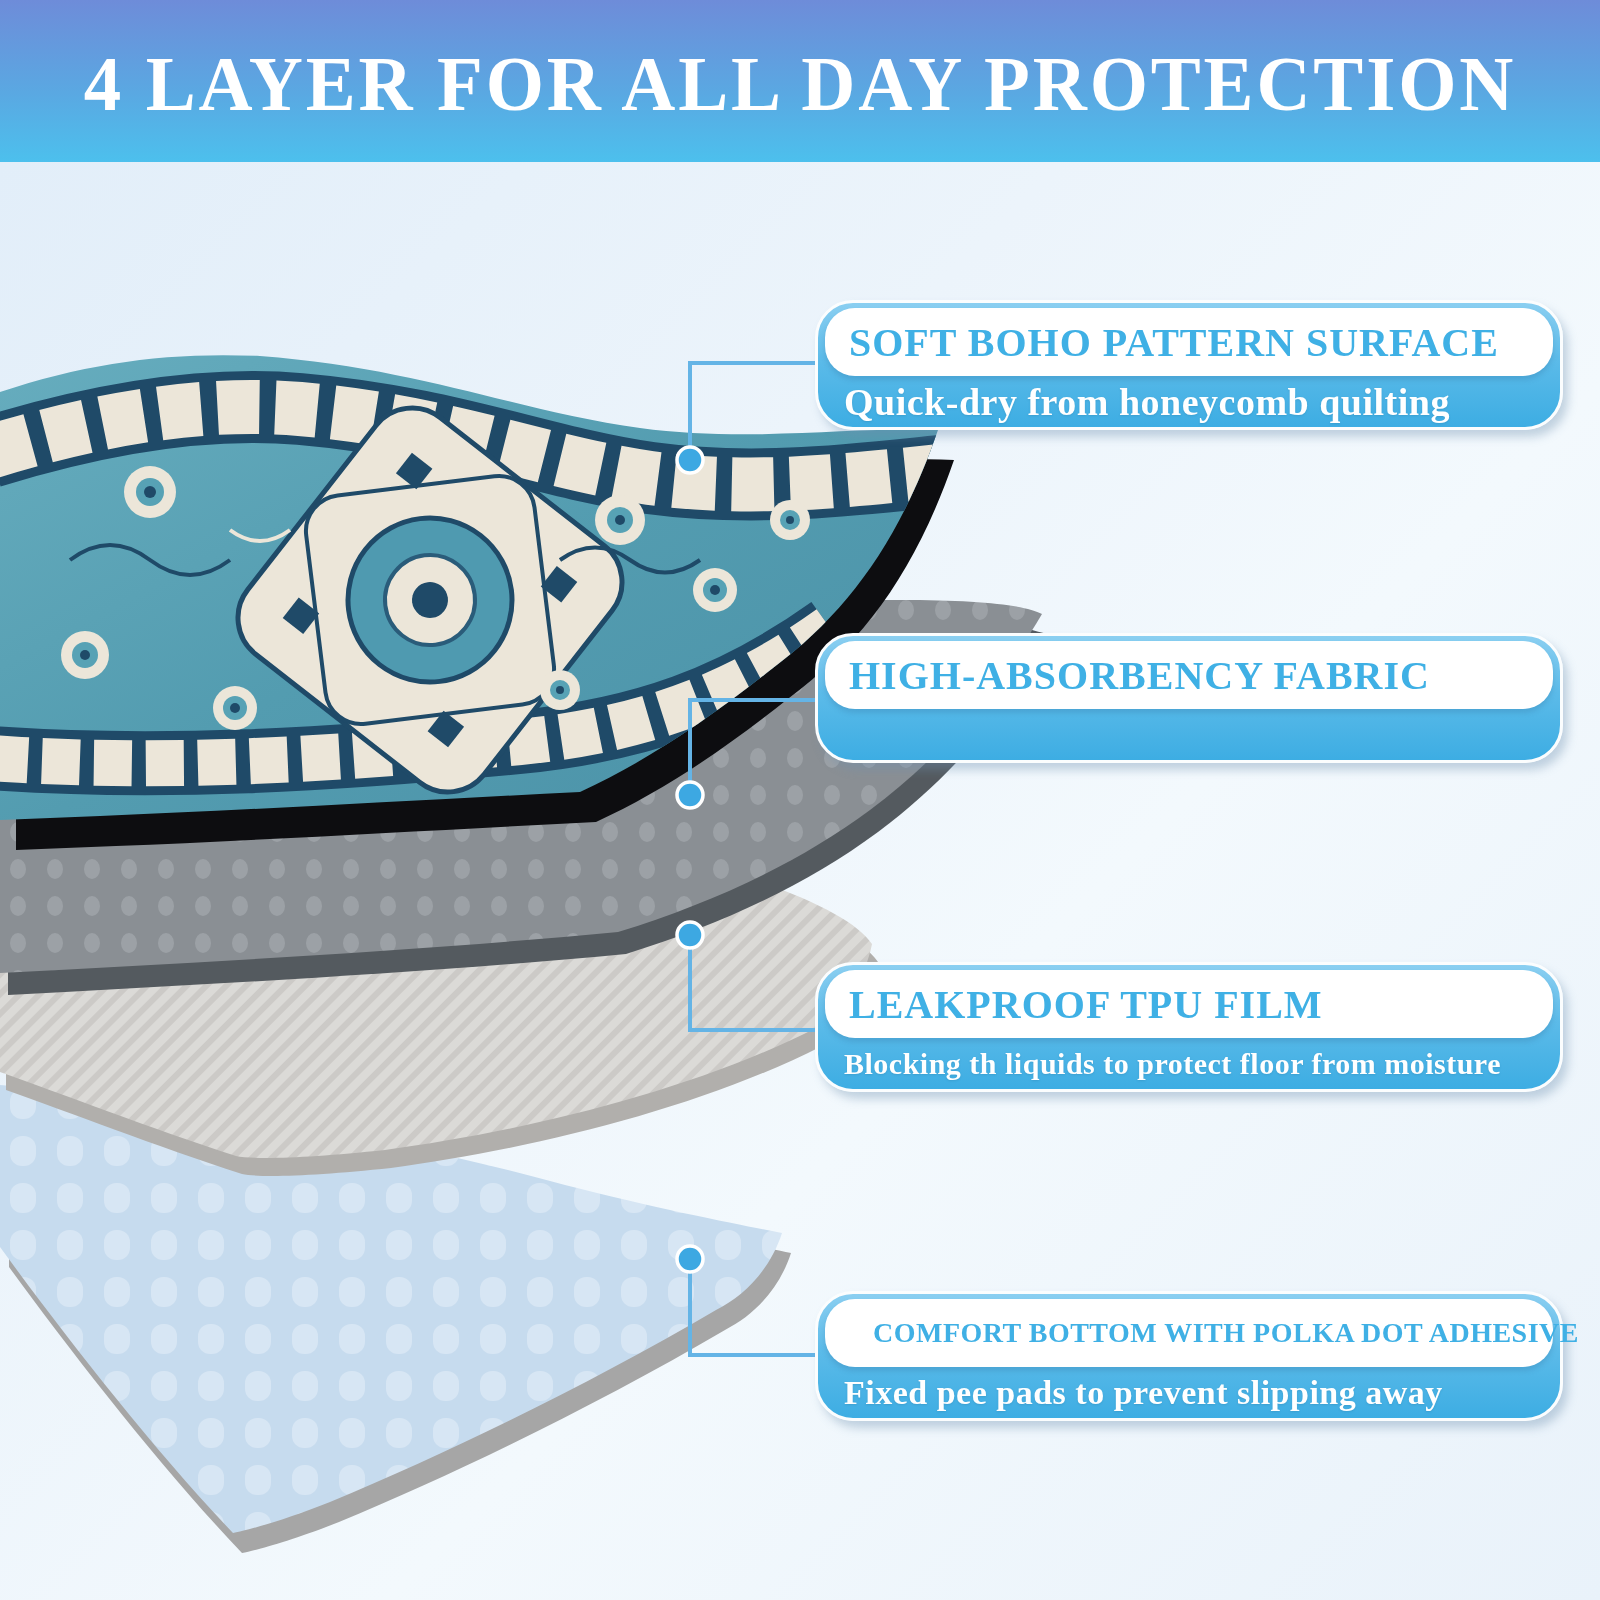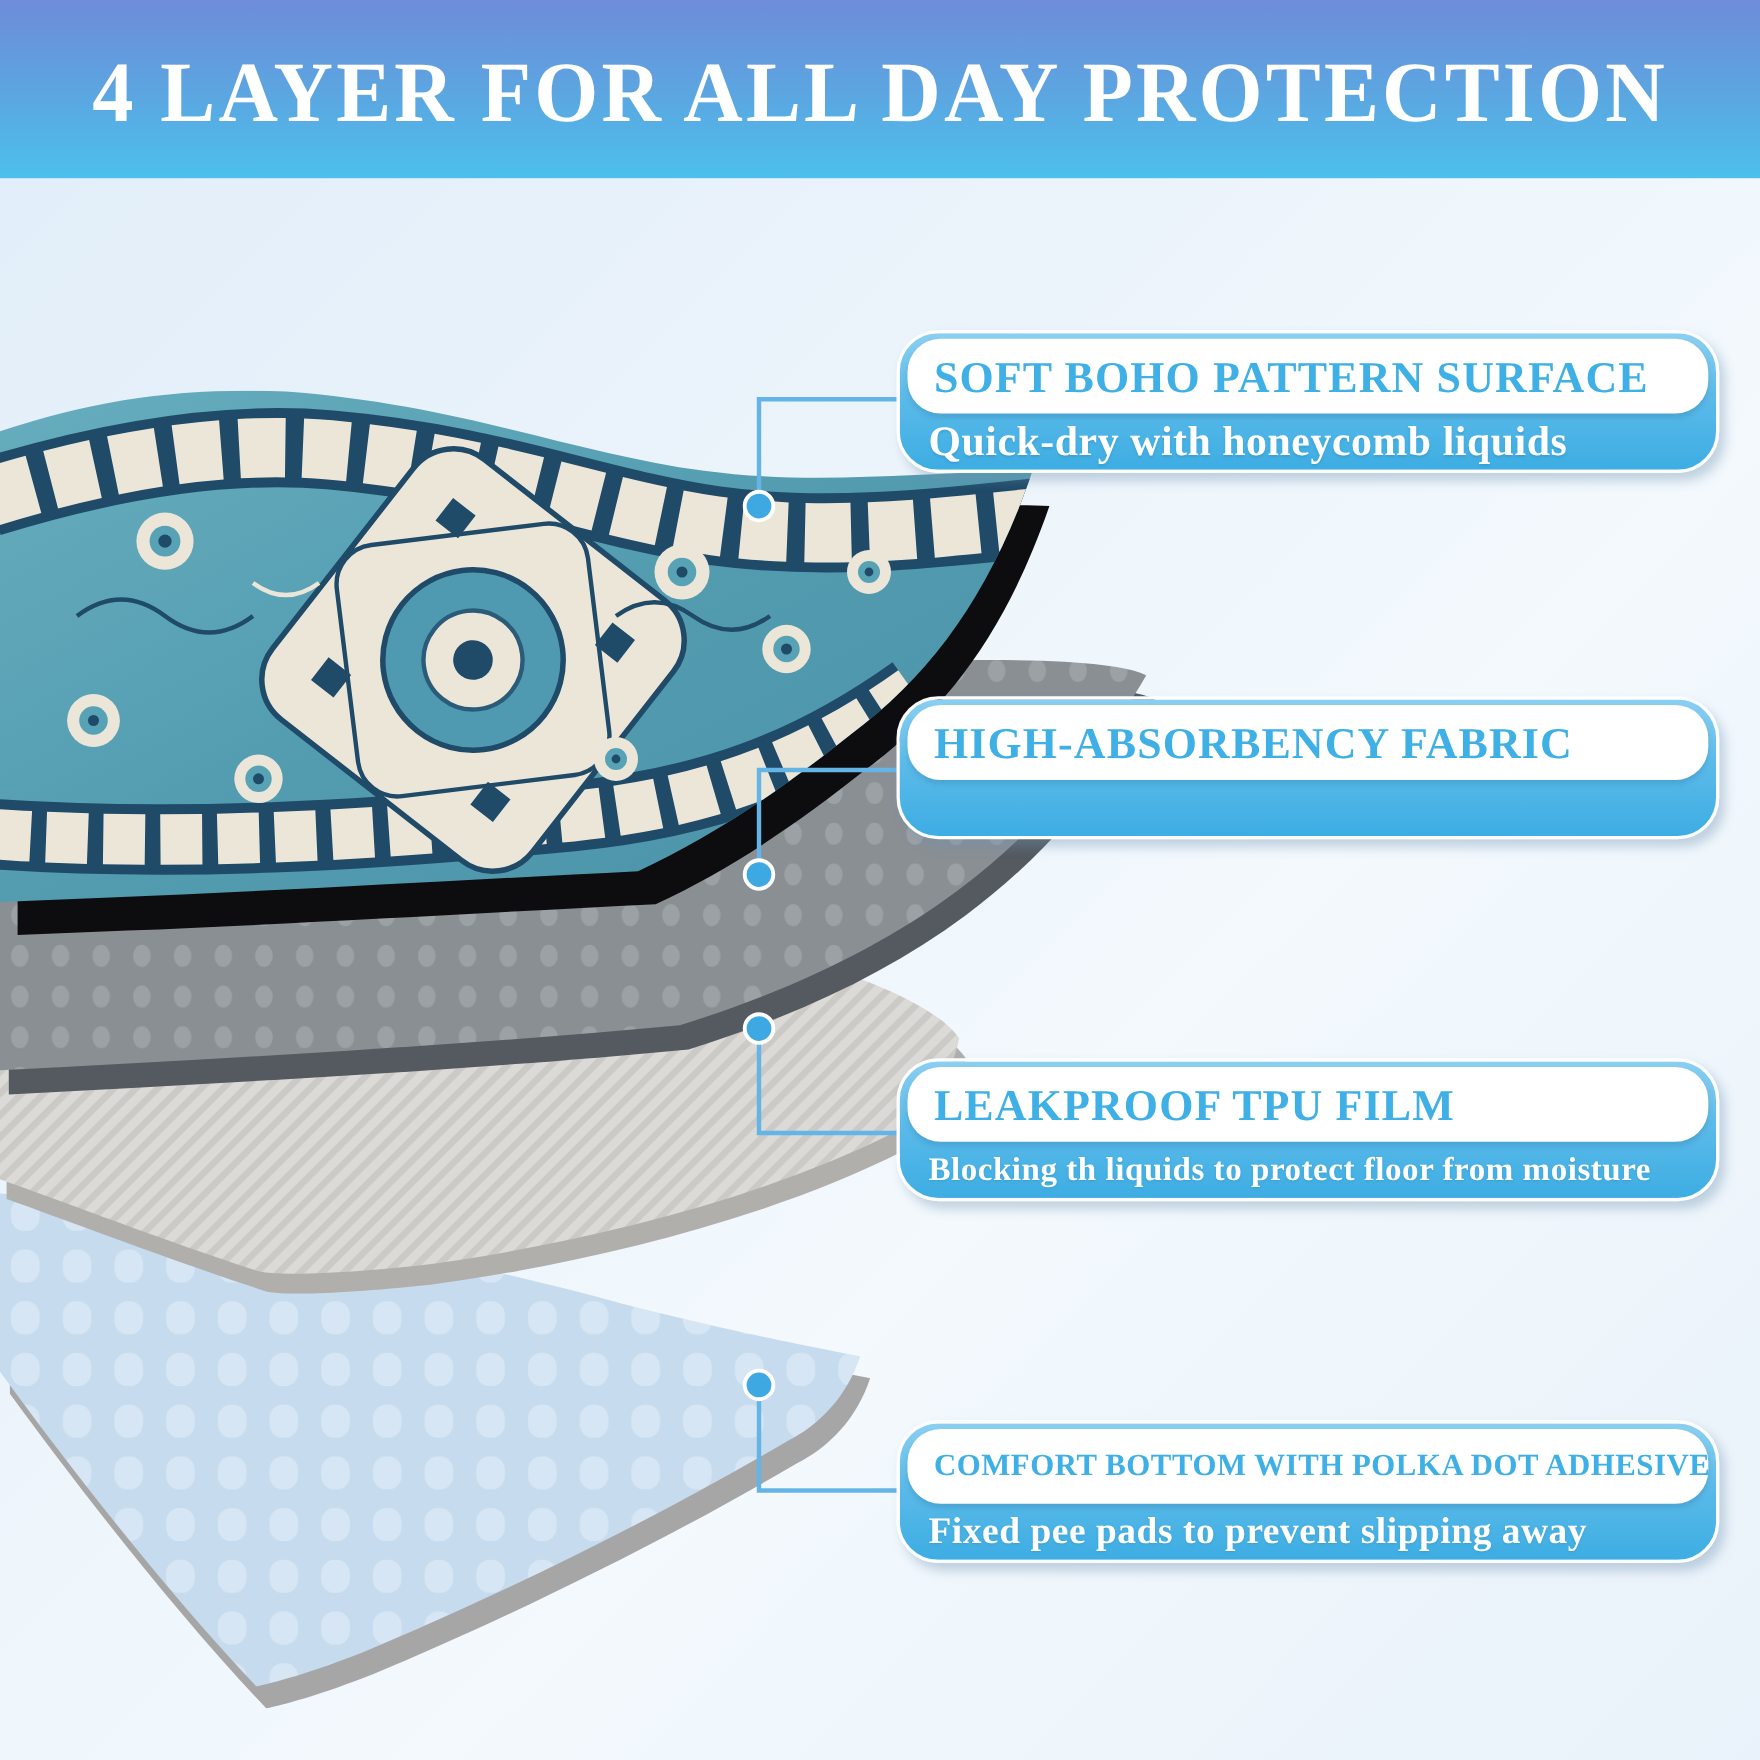--- a/index.html
+++ b/index.html
@@ -48,21 +48,21 @@
     color:#ffffff;font-weight:bold;font-size:38px;letter-spacing:0.5px;
     padding-left:16px;white-space:nowrap;
     text-shadow:0 1px 2px rgba(40,110,150,0.25);
   }
   #box-surface{top:300px;text-align:center;}
   #box-absorbent{top:633px;}
   #box-tpu{top:962px;text-align:center;}
   #box-bottom{top:1291px;}
   #box-absorbent .callout-sub{font-size:35px;}
   #box-tpu .callout-sub{font-size:30px;}
-  #box-bottom .callout-title{font-size:28px;letter-spacing:0.5px;}
+  #box-bottom .callout-title{font-size:28px;letter-spacing:0.5px;margin-left:24px;}
   #box-bottom .callout-sub{font-size:34px;}
 </style>
 </head>
 <body>
 
 <div class="header">
   <div class="header-title">4 LAYER FOR ALL DAY PROTECTION</div>
 </div>
 
 <div class="content-bg"></div>
@@ -204,21 +204,21 @@
     <circle cx="690" cy="795" r="13"></circle>
     <circle cx="690" cy="935" r="13"></circle>
     <circle cx="690" cy="1259" r="13"></circle>
   </g>
 </svg>
 
 <div class="callout" id="box-surface">
   <div class="callout-pill">
     <span class="callout-title">SOFT BOHO PATTERN SURFACE</span>
   </div>
-  <div class="callout-sub">Quick-dry with honeycomb liquids</div>
+  <div class="callout-sub">Quick-dry from honeycomb quilting</div>
 </div>
 
 <div class="callout" id="box-absorbent">
   <div class="callout-pill">
     <span class="callout-title">HIGH-ABSORBENCY FABRIC</span>
   </div>
 </div>
 
 <div class="callout" id="box-tpu">
   <div class="callout-pill">

